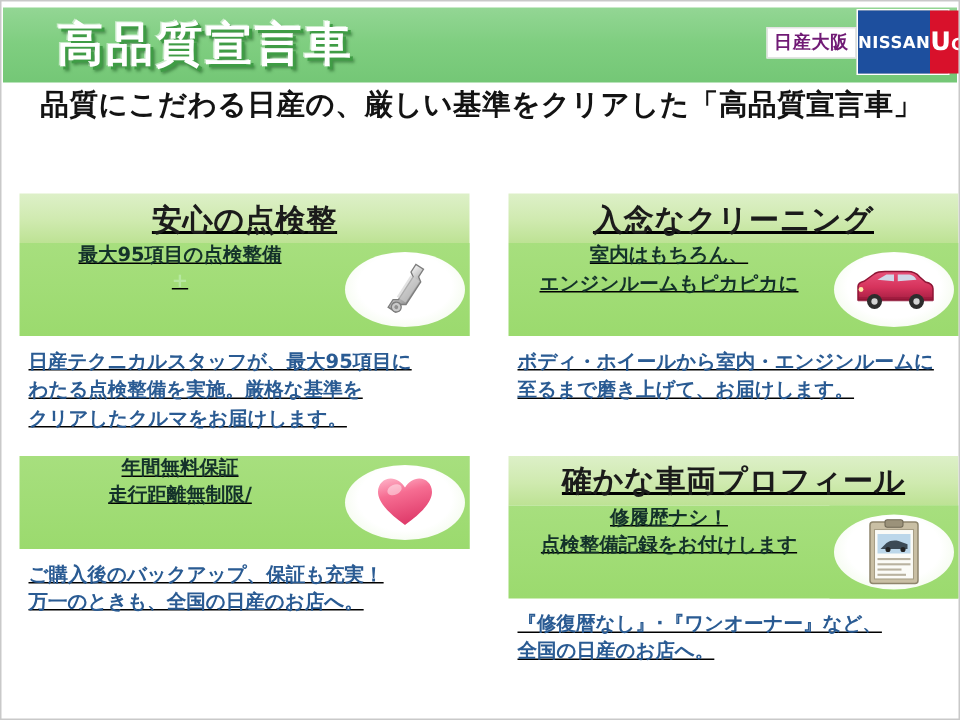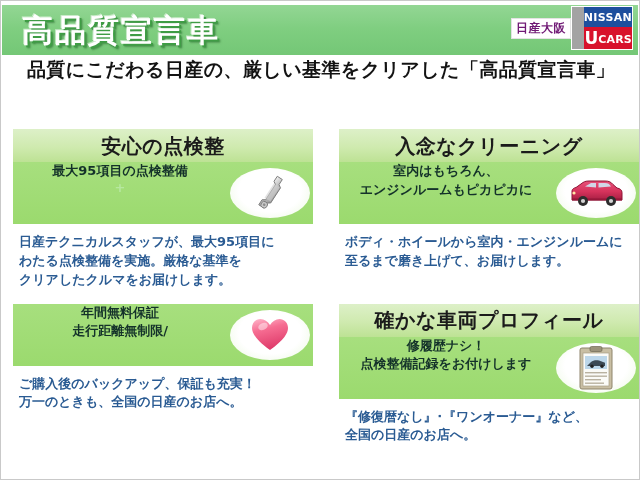--- a/index.html
+++ b/index.html
@@ -29,21 +29,21 @@
     position: absolute;
     left: 1px;
     top: 4px;
     width: 636px;
     height: 50px;
     background: linear-gradient(180deg, #93d694 0%, #7fce80 48%, #74c776 100%);
     display: flex;
     align-items: center;
   }
   .header-title {
-    margin-left: 20px;
+    margin-left: 36px;
     font-size: 31px;
     font-weight: bold;
     color: #ffffff;
     letter-spacing: 2px;
     line-height: 1;
     text-shadow:
        2px 2px 0 #3f9c45,
        3px 3px 2px rgba(30,90,35,0.55),
       -1px -1px 0 rgba(255,255,255,0.55);
     white-space: nowrap;
@@ -65,25 +65,24 @@
     padding: 3px 4px 4px 4px;
     line-height: 1;
     letter-spacing: 0.5px;
     white-space: nowrap;
     border: 1px solid #e3e3e3;
   }
   .ucars-logo {
     width: 62px;
     height: 44px;
     display: flex;
-    flex-direction: column;
+    flex-direction: row;
     border: 1px solid #ffffff;
     box-sizing: border-box;
     background: #a3a3a3;
-    align-items: flex-end;
   }
   .ucars-top {
     flex: 0 0 20px;
     background: #1d4f9e;
     color: #ffffff;
     font-size: 11px;
     font-weight: bold;
     letter-spacing: 0.3px;
     display: flex;
     align-items: center;
@@ -129,20 +128,21 @@
   .grid {
     position: absolute;
     left: 12px;
     top: 128px;
     width: 616px;
     display: grid;
     grid-template-columns: 300px 300px;
     grid-template-rows: auto auto;
     column-gap: 16px;
     row-gap: 14px;
+    text-decoration: underline;
   }
 
   .panel { width: 300px; }
 
   .panel-head {
     height: 33px;
     background: linear-gradient(180deg, #ddf0c8 0%, #cfeaaf 55%, #bde294 100%);
     display: flex;
     align-items: center;
     justify-content: center;

